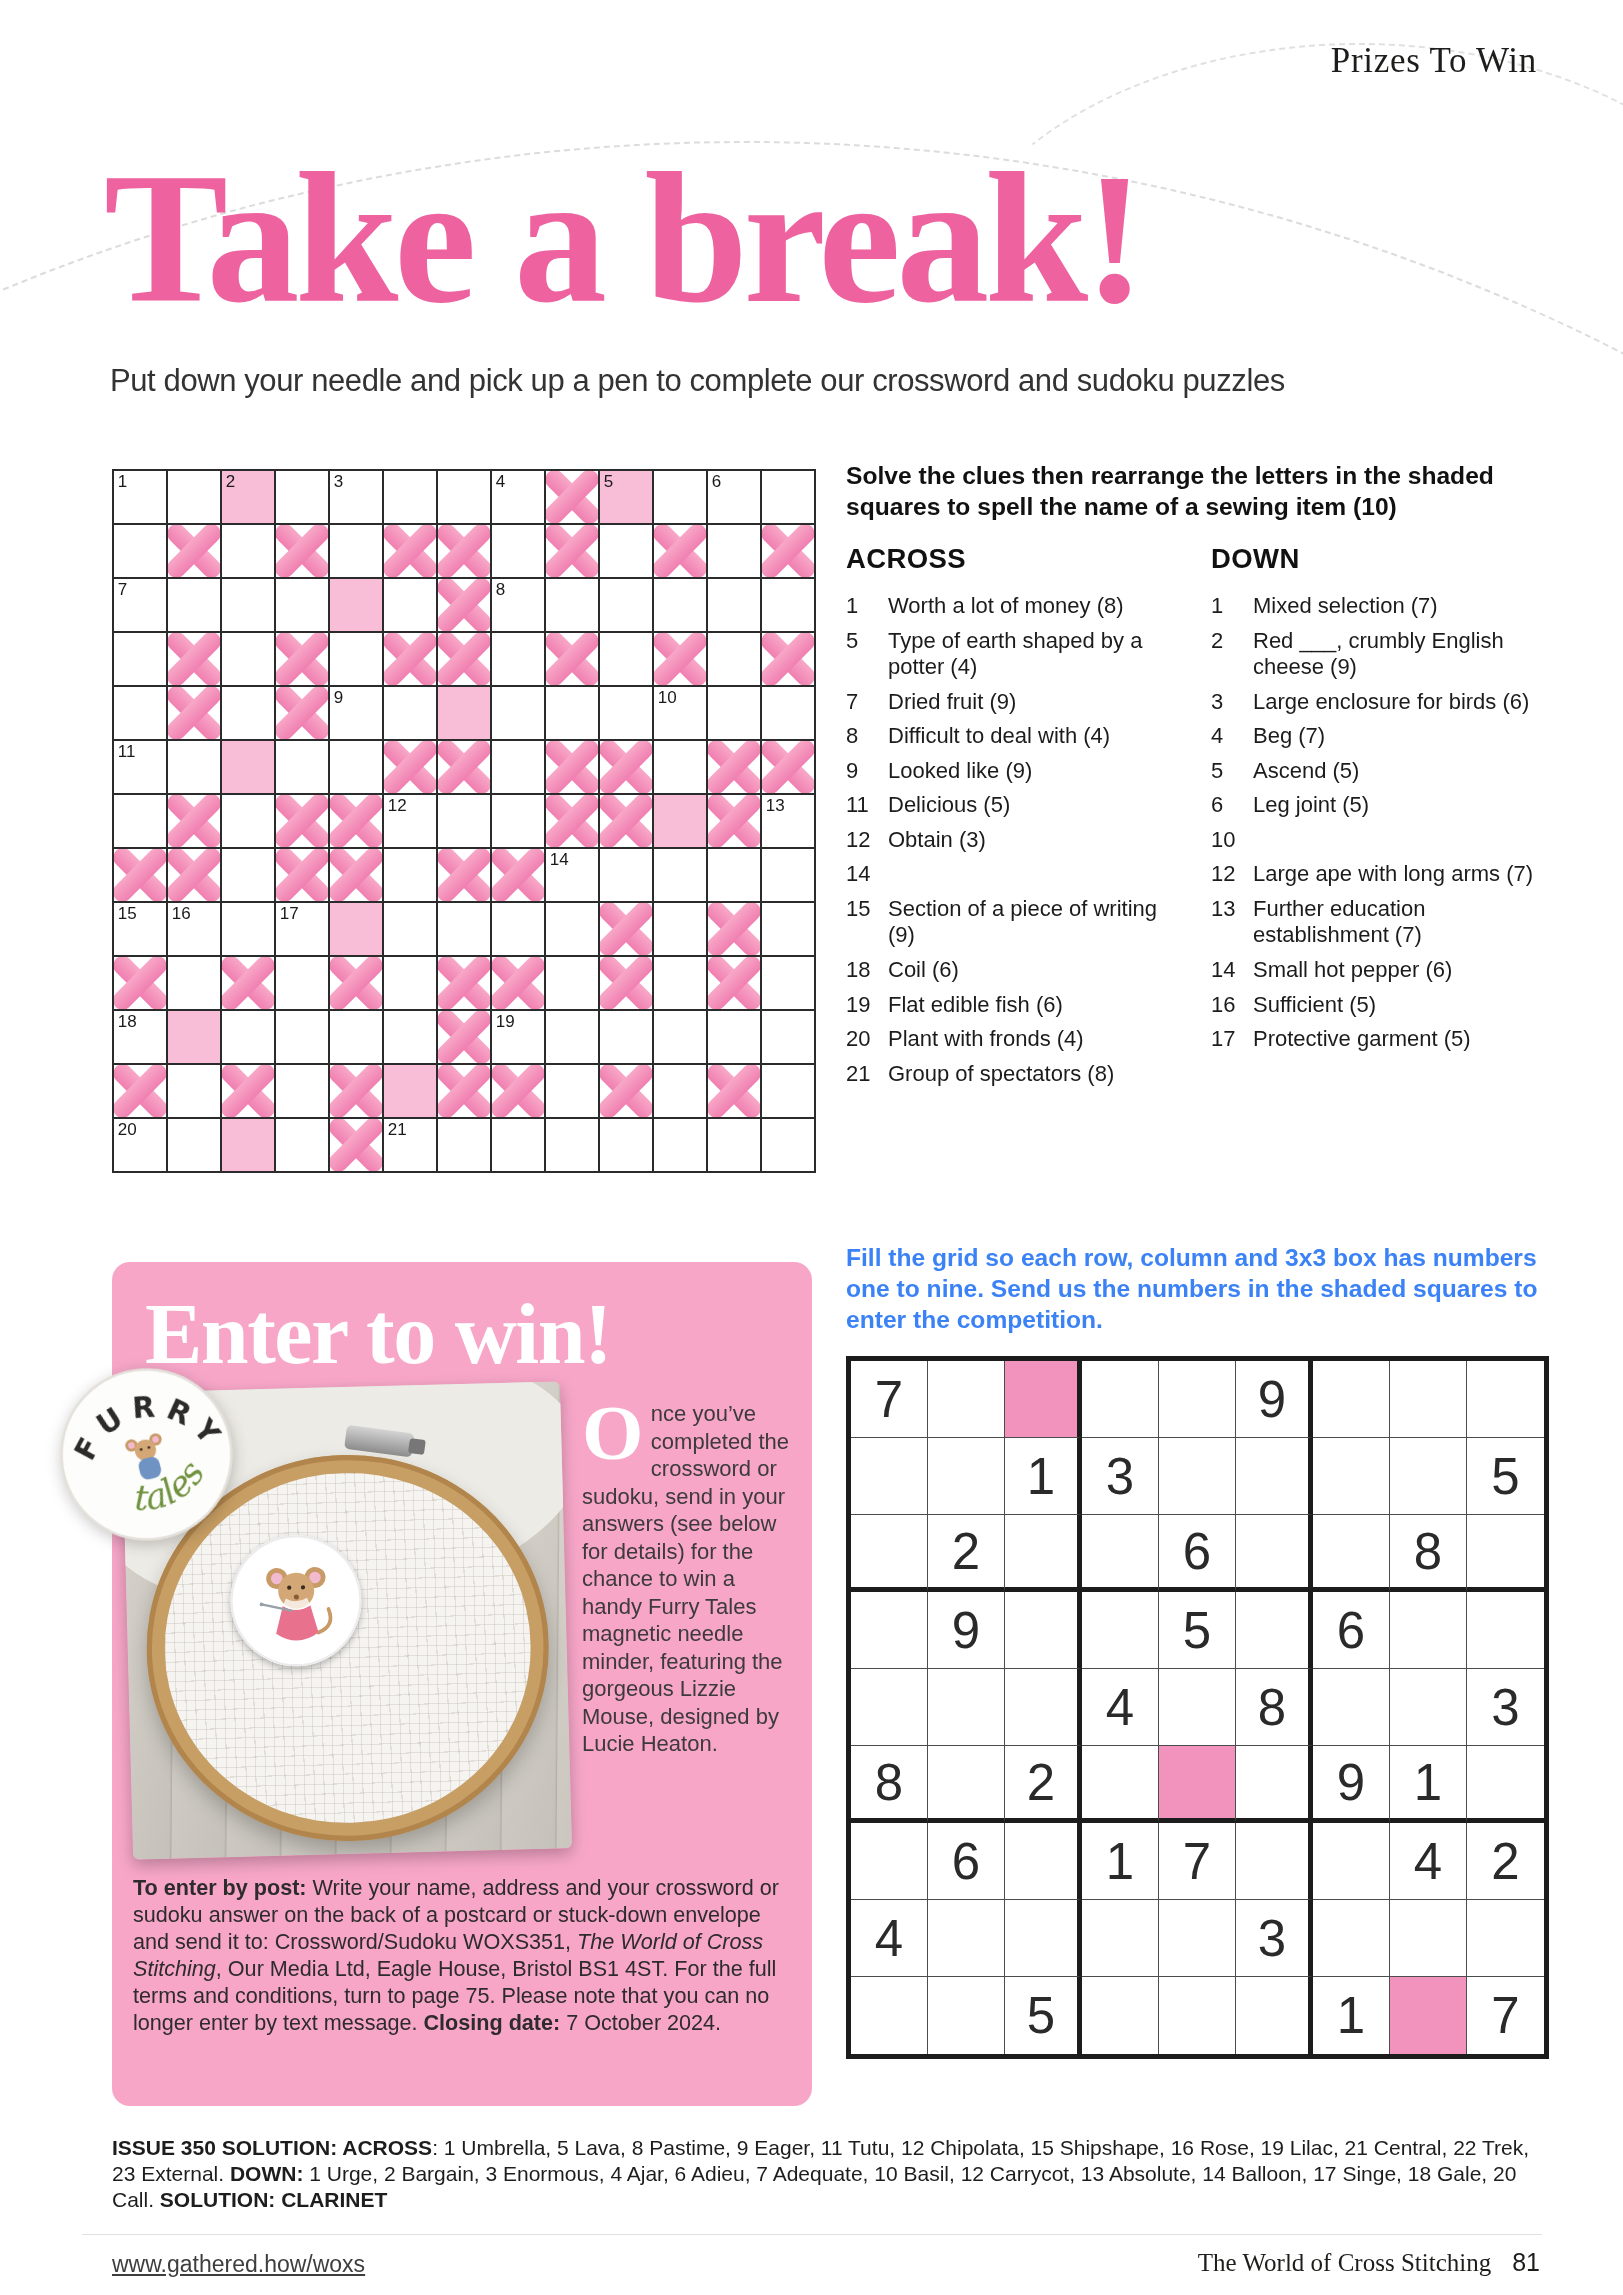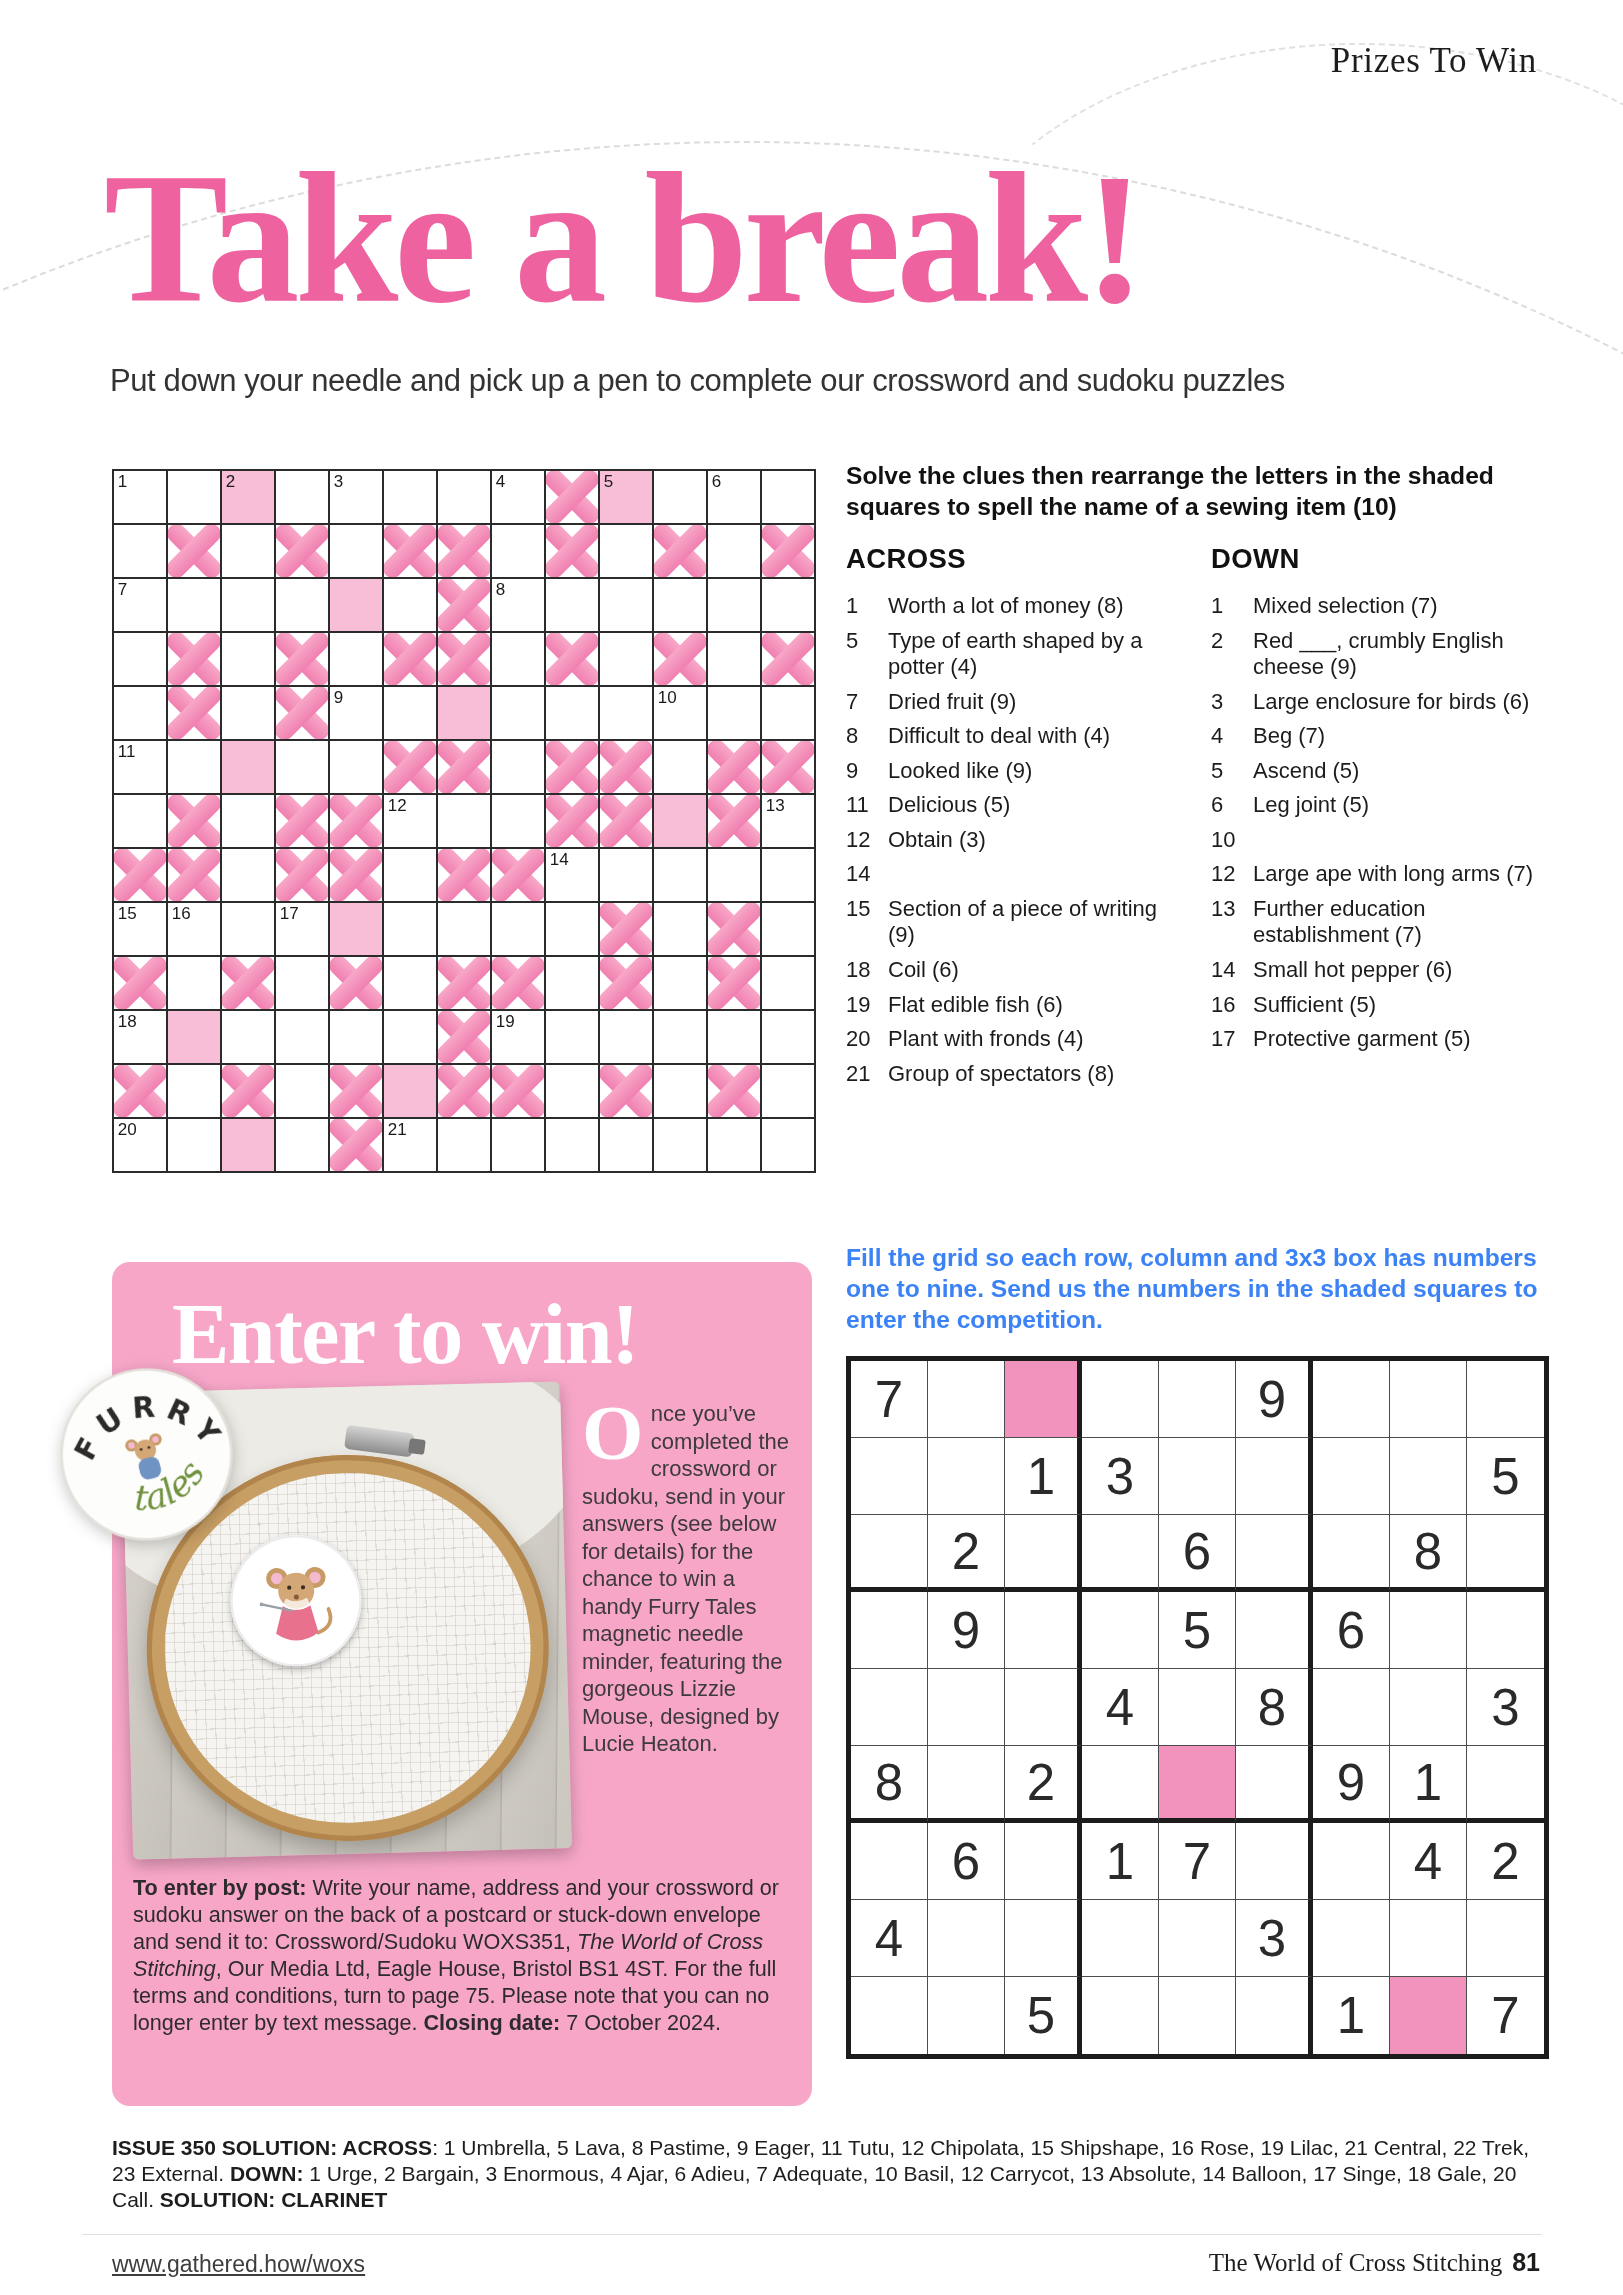--- a/index.html
+++ b/index.html
@@ -53,21 +53,21 @@
   .su-cell:nth-child(9n) { border-right:none; }
   .su-cell:nth-last-child(-n+9) { border-bottom:none; }
   .su-cell.box-r { border-right:5.2px solid #1c1c1c; }
   .su-cell.box-b { border-bottom:5.2px solid #1c1c1c; }
   .su-cell.shaded { background:var(--sudoku_shaded,#f193bd); }
 
   
   .win-box { position:absolute; left:112px; top:1262px; width:700px; height:844px;
              background:var(--box_pink,#f7a6c8); border-radius:18px; }
   .win-title { font-family:"Liberation Serif", serif; font-weight:700; font-size:86px; color:#fff;
-               letter-spacing:-1.5px; margin:22px 0 0 60px; }
+               letter-spacing:-1.5px; margin:22px 0 0 33px; }
   .photo { position:absolute; left:15px; top:125px; width:439px; height:467px; transform:rotate(-1.5deg);
            border-radius:6px; overflow:hidden; box-shadow:0 6px 15px rgba(0,0,0,.25);
            background: linear-gradient(180deg, rgba(255,255,255,.05), rgba(0,0,0,.05)),
              repeating-linear-gradient(92deg, #d7d3cb 0px, #d0ccc4 52px, #bdb8af 54px, #d7d3cb 55px); }
   .cloth { position:absolute; left:-30px; top:-37px; width:491px; height:253px; background:#edebe5;
            border-radius:45% 55% 50% 50%; transform:rotate(-7deg); }
   .hoop { position:absolute; left:18.6px; top:68px; width:402px; height:386px; border-radius:50%;
           background:#c79e63; box-shadow: inset 0 0 0 5.2px #b1854c, 0 9px 19.4px rgba(0,0,0,.22); }
   .fabric { position:absolute; inset:18px; border-radius:50%; background:#f5f4f0;
             background-image:
@@ -84,21 +84,21 @@
   .win-text { position:absolute; left:470px; top:138px; width:217px; font-size:22px; line-height:27.5px; color:#3d3a3b; }
   .dropcap { float:left; font-family:"Liberation Serif", serif; font-weight:700; font-size:79px;
              line-height:60px; color:#fff; margin:3px 7.4px 0 0; }
   .post-text { position:absolute; left:21px; top:612px; width:658px; font-size:21.6px; line-height:27px; color:#2e2b2c; }
 
   .solution { position:absolute; left:112px; top:2135px; width:1433px; font-size:21px; line-height:26px; color:#1d1d1d; }
 
   .footer-rule { position:absolute; left:82px; top:2234px; width:1460px; height:0.7px; background:#e0e0e0; }
   .footer-left { position:absolute; left:112px; top:2251px; font-size:23px; color:#3e3e3e;text-decoration:underline; }
   .footer-right { position:absolute; right:83px; top:2248px; font-family:"Liberation Serif", serif; font-size:25px; color:#1d1d1b; }
-  .footer-right .pagenum { font-weight:700; margin-left:10px; font-family:"Liberation Sans", sans-serif; }
+  .footer-right .pagenum { font-weight:400; margin-left:21px; font-family:"Liberation Sans", sans-serif; }
 </style>
 </head>
 <body>
 
 <div class="page">
 
   <div class="arc-clip">
       <div class="arc-ellipse"></div>
     </div>
   <div class="arc2"></div>

